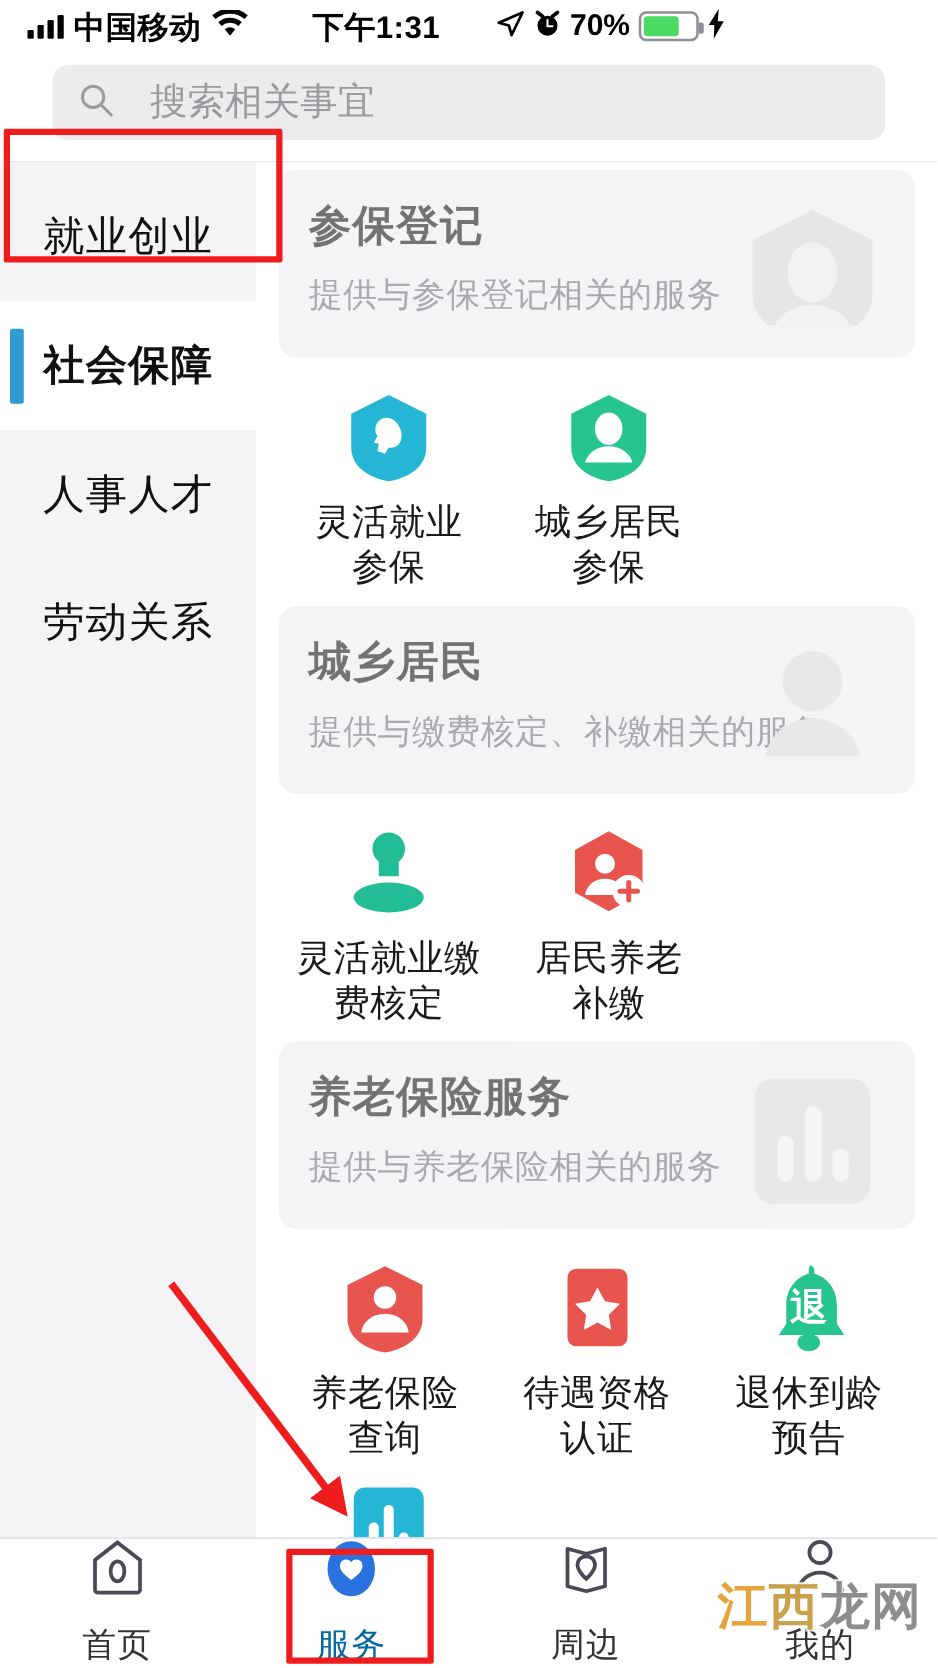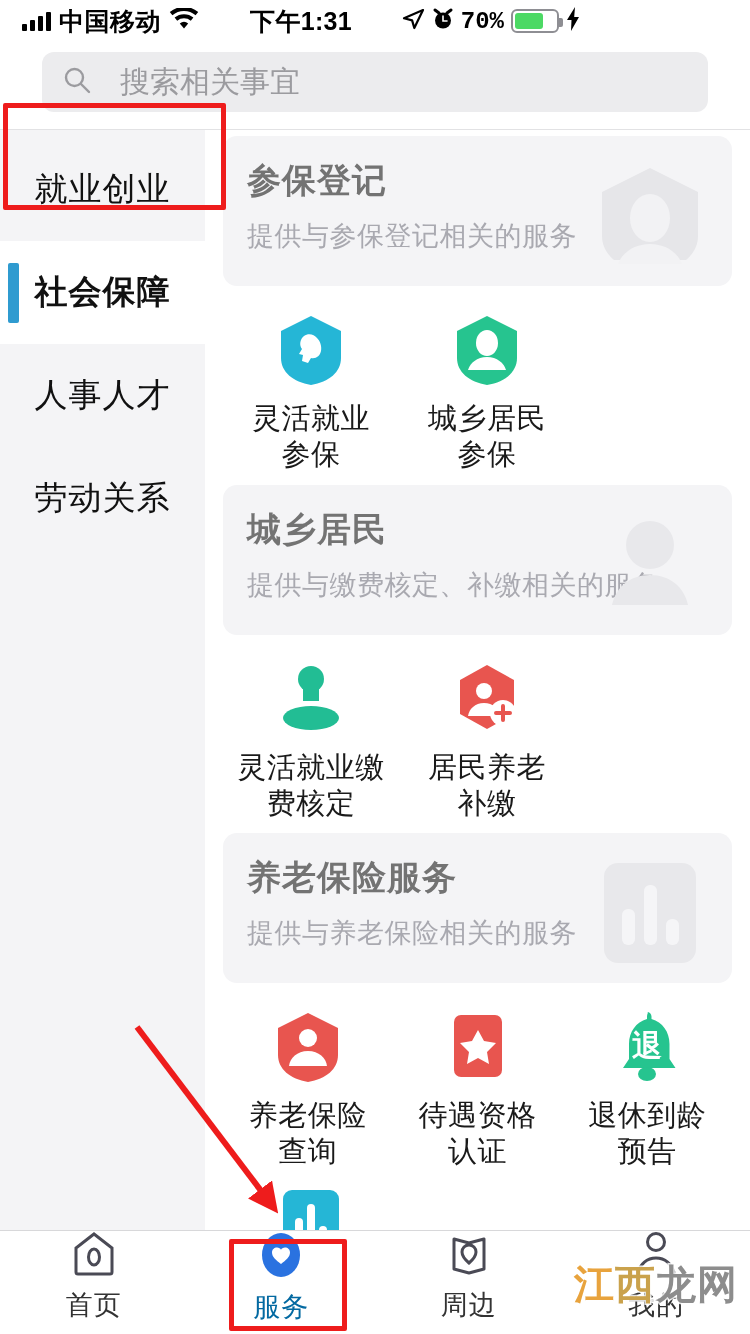--- a/index.html
+++ b/index.html
@@ -11,21 +11,21 @@
   #app { position: relative; width: 750px; height: 1334px; background:#fff; }
 
   
   .statusbar {
     position: absolute; top: 0; left: 0; width: 602px; height: 42px;
     display: flex; align-items: center; padding: 0 22px;
     background: #ffffff; color: #000;
   }
   .sb-left { display: flex; align-items: center; gap: 8px; flex: 1 1 0; }
   .sb-center { flex: 0 0 auto; display:flex; justify-content:center; }
-  .sb-right { display: flex; align-items: center; gap: 7px; flex: 1 1 0; justify-content: flex-end; font-family: Liberation Mono, monospace; }
+  .sb-right { display: flex; align-items: center; gap: 7px; flex: 1 1 0; justify-content: flex-end; }
   .sb-carrier { font-size: 25px; font-weight: 600; letter-spacing: .5px; }
   .sb-time { font-size: 25px; font-weight: 700; letter-spacing: .3px; }
   .sb-batt-text { font-size: 24px; font-weight: 600; }
   .signal { display: flex; align-items: flex-end; gap: 3px; height: 20px; }
   .signal i { display:block; width: 5px; background: #000; border-radius: 1px; }
   .signal i:nth-child(1){ height: 7px; }
   .signal i:nth-child(2){ height: 11px; }
   .signal i:nth-child(3){ height: 15px; }
   .signal i:nth-child(4){ height: 19px; }
   .battery {
@@ -100,21 +100,21 @@
     white-space:pre-line;
   }
 
   
   .tabbar{
     position:absolute; left:0; bottom:0; width:750px; height:104px;
     background:#fff; border-top:1px solid #d8d8da; display:flex;
   }
   .tab{
     flex:1 1 0; display:flex; flex-direction:column; align-items:center;
-    justify-content:flex-start; gap:6px; position:relative;
+    justify-content:space-between; gap:6px; position:relative;
   }
   .tab .tablabel{ font-size:27px; color:#333; letter-spacing:1px; }
   .tab.active .tablabel{ color:#0369a1; }
 
   
   .anno-box{ position:absolute; border:5px solid #ee1c1c; border-radius:2px; pointer-events:none; }
   #anno-sidebar{ left:3px; top:103px; width:223px; height:107px; }
   #anno-tab{ left:229px; top:1239px; width:118px; height:92px; }
   .anno-arrow{ position:absolute; left:0; top:0; width:750px; height:1334px; pointer-events:none; }
 

